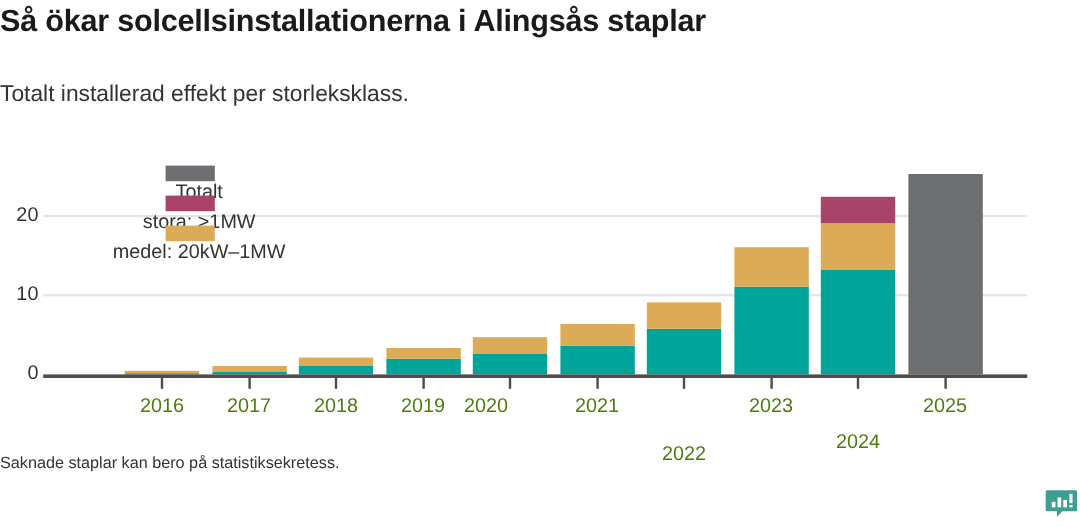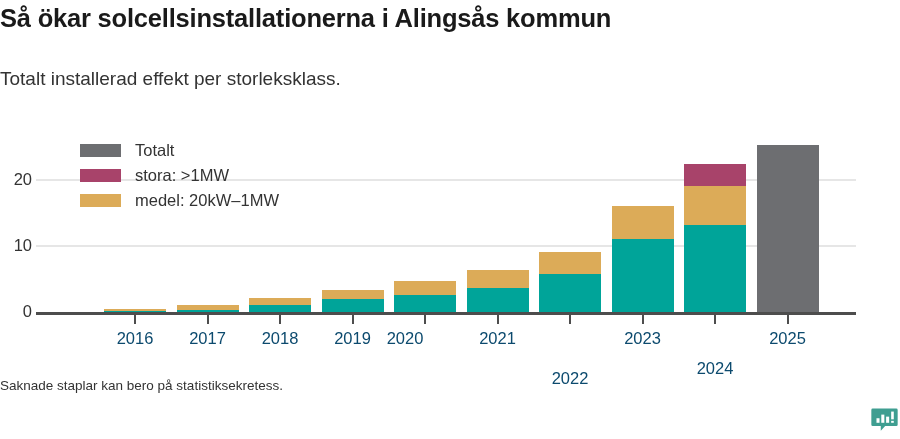--- a/index.html
+++ b/index.html
@@ -87,34 +87,35 @@
   .xtick {
     position: absolute;
     width: 2px;
     height: 9px;
     background: #4d4d4d;
   }
   .xtick-label {
     position: absolute;
     text-align: center;
     font-size: 16.5px;
-    color: #0c4a6e;
+    color: #4d7c0f;
     white-space: nowrap;
   }
 
   
   .legend {
     position: absolute;
     left: 80px;
     top: 138px;
   }
   .legend-row {
     display: flex;
     align-items: center;
     height: 25px;
+    flex-direction: column;
   }
   .legend-swatch {
     width: 41px;
     height: 13px;
     flex: 0 0 auto;
   }
   .legend-label {
     margin-left: 14px;
     font-size: 16.5px;
     color: #333333;
@@ -147,21 +148,21 @@
     font-size: 24px;
     font-weight: bold;
     letter-spacing: -0.3px;
   }
 </style>
 </head>
 <body>
 
 <div class="page">
 
-  <div class="chart-title">Så ökar solcellsinstallationerna i Alingsås kommun</div>
+  <div class="chart-title">Så ökar solcellsinstallationerna i Alingsås staplar</div>
   <div class="chart-subtitle">Totalt installerad effekt per storleksklass.</div>
 
   <div class="plot" id="plot-area">
       <div class="gridline" style="top: 245px; background: rgb(230, 230, 230);"></div>
       <div class="gridline" style="top: 179px; background: rgb(230, 230, 230);"></div>
       <div class="ytick-label" style="top: 303px;">0</div>
       <div class="ytick-label" style="top: 237px;">10</div>
       <div class="ytick-label" style="top: 171px;">20</div>
       <div class="bar-group" style="left: 104px; width: 62px; height: 312px; top: 0px;">
         <div class="bar-seg" style="background: rgb(0, 164, 153); top: 311.01px; height: 0.99px;"></div>

